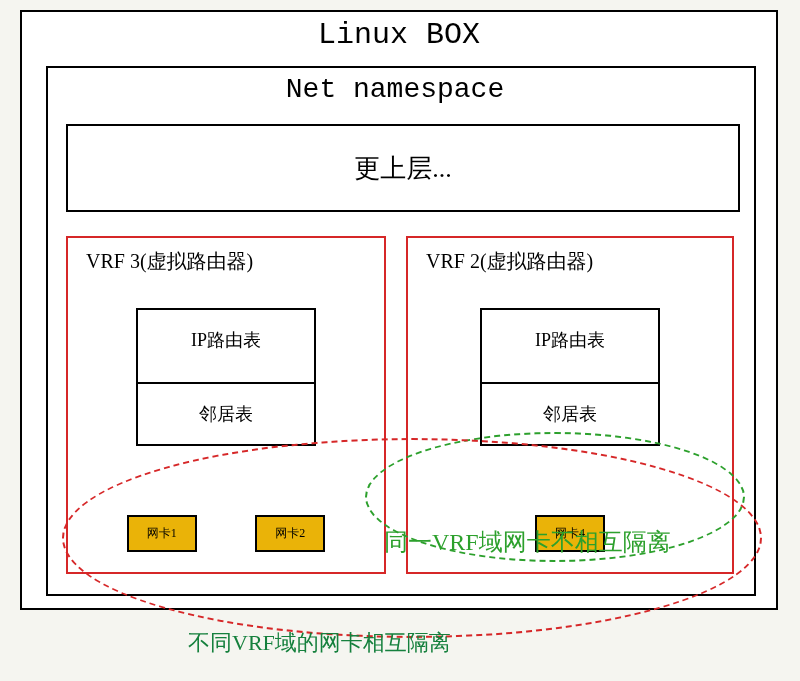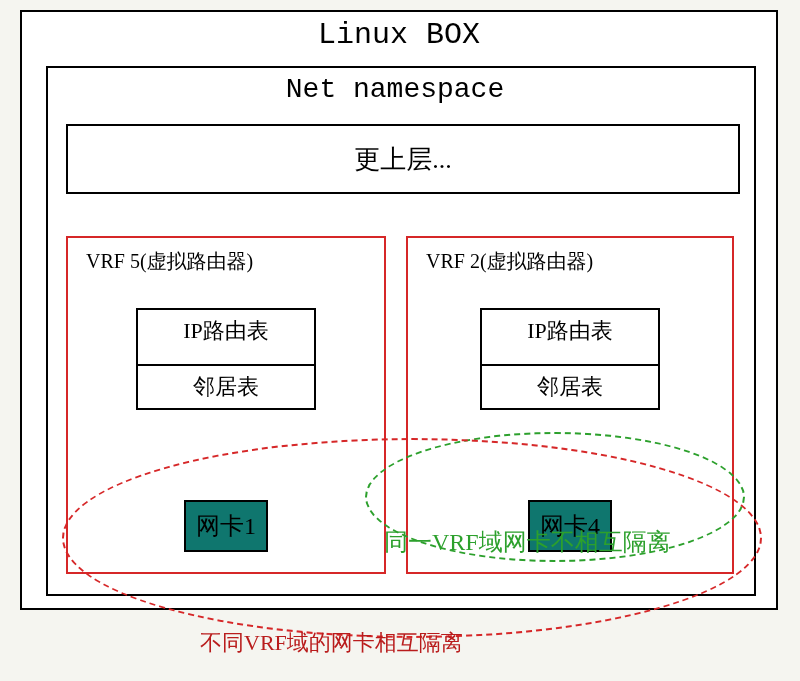--- a/index.html
+++ b/index.html
@@ -39,21 +39,21 @@
     text-align: center;
     font-size: 28px;
     font-family: "Courier New", monospace;
     padding: 6px 12px 4px 0;
   }
   .upper-layer {
     position: absolute;
     left: 18px;
     top: 56px;
     width: 674px;
-    height: 70px;
+    height: 88px;
     border: 2px solid #000;
     display: flex;
     align-items: center;
     justify-content: center;
     font-size: 26px;
   }
   .vrf-box {
     position: absolute;
     border: 2px solid #d62728;
     top: 168px;
@@ -69,39 +69,39 @@
   .tables {
     position: absolute;
     left: 50%;
     transform: translateX(-50%);
     top: 70px;
     border: 2px solid #000;
     width: 180px;
   }
   .table-row {
     text-align: center;
-    font-size: 22px;
-    padding: 6px 0;
+    font-size: 18px;
+    padding: 18px 0;
   }
   .table-row + .table-row { border-top: 2px solid #000; margin-top: 12px; }
   .nics {
     position: absolute;
     bottom: 20px;
     left: 0;
     right: 0;
     display: flex;
     justify-content: space-evenly;
   }
   .nic {
     border: 2px solid #000;
-    font-size: 24px;
+    font-size: 12px;
     padding: 8px 10px;
     min-width: 70px;
     text-align: center;
-    background: #0f766e;
+    background: #eab308;
   }
   .green-ellipse {
     position: absolute;
     border: 2px dashed #2ca02c;
     border-radius: 50%;
     left: 365px;
     top: 432px;
     width: 380px;
     height: 130px;
     pointer-events: none;
@@ -119,48 +119,49 @@
     border: 2px dashed #d62728;
     border-radius: 50%;
     left: 62px;
     top: 438px;
     width: 700px;
     height: 200px;
     pointer-events: none;
   }
   .red-label {
     position: absolute;
-    color: #b91c1c;
+    color: #15803d;
     font-size: 22px;
-    left: 200px;
+    left: 188px;
     top: 628px;
     pointer-events: none;
   }
 </style>
 </head>
 <body>
 
 <div class="linux-box">
   <div class="linux-title">Linux BOX</div>
 
   <div class="net-ns">
     <div class="net-ns-title">Net namespace</div>
 
     <div class="upper-layer">
       <span>更上层...</span>
     </div>
 
     <div class="vrf-box vrf1">
-      <div class="vrf-title">VRF 5(虚拟路由器)</div>
+      <div class="vrf-title">VRF 3(虚拟路由器)</div>
       <div class="tables">
         <div class="table-row">IP路由表</div>
         <div class="table-row">邻居表</div>
       </div>
       <div class="nics">
         <div class="nic">网卡1</div>
+        <div class="nic">网卡2</div>
       </div>
     </div>
 
     <div class="vrf-box vrf2">
       <div class="vrf-title">VRF 2(虚拟路由器)</div>
       <div class="tables">
         <div class="table-row">IP路由表</div>
         <div class="table-row">邻居表</div>
       </div>
       <div class="nics">

